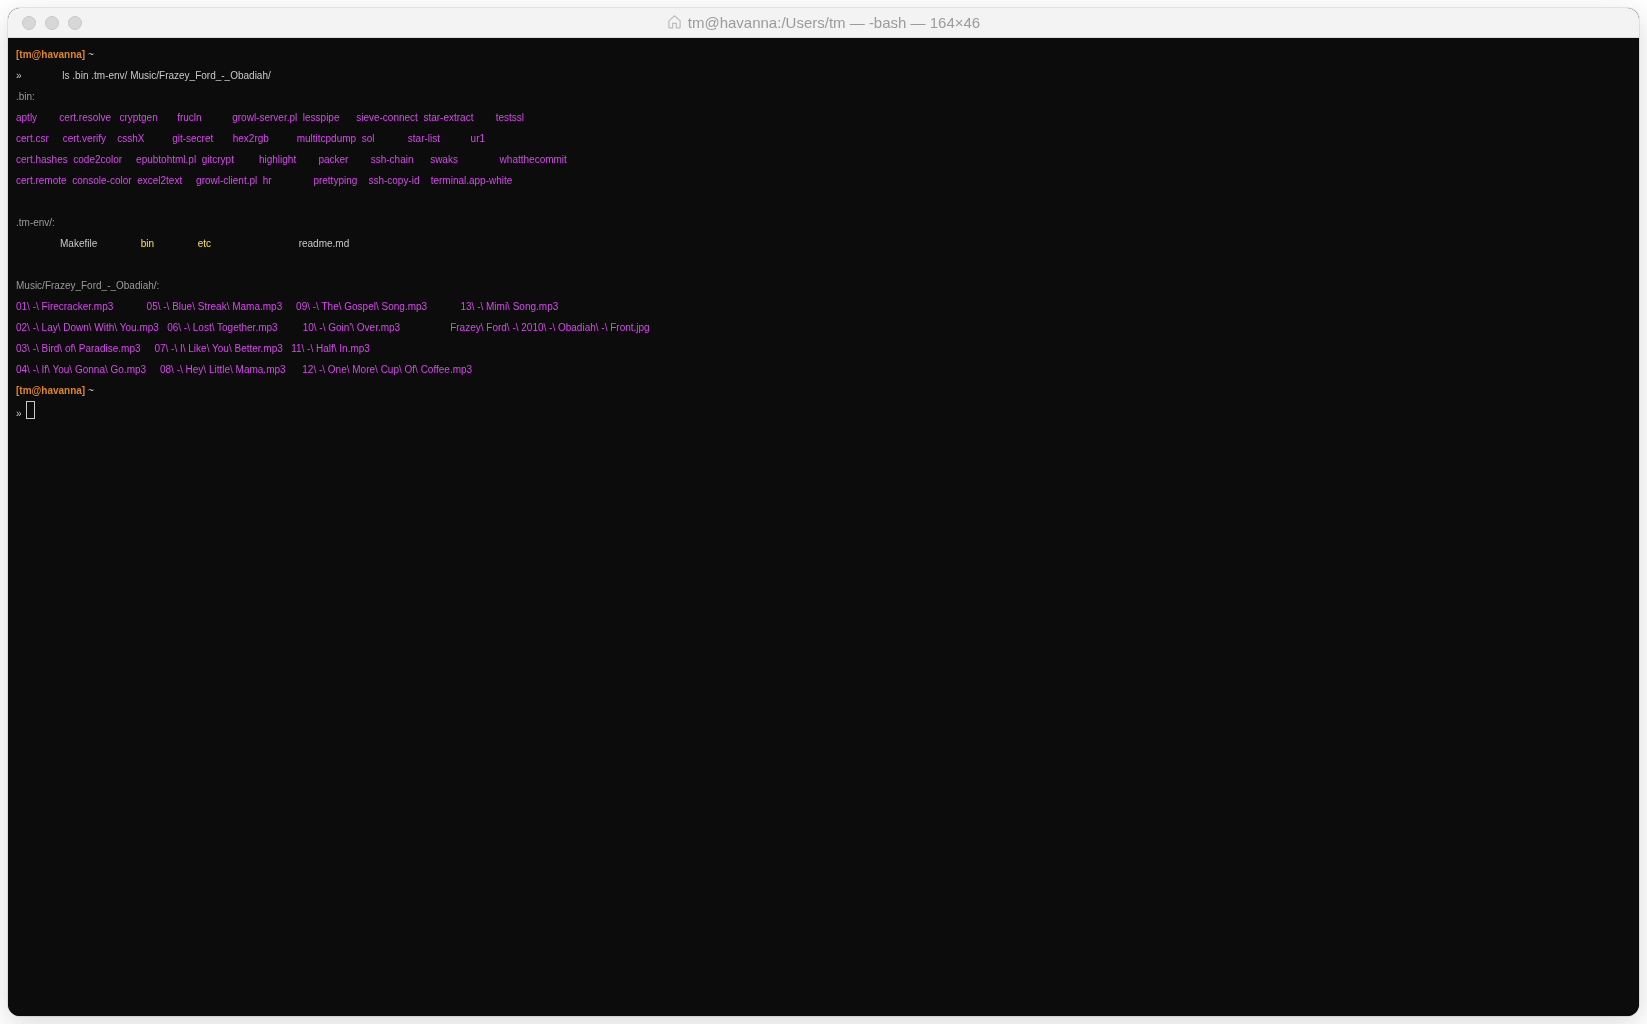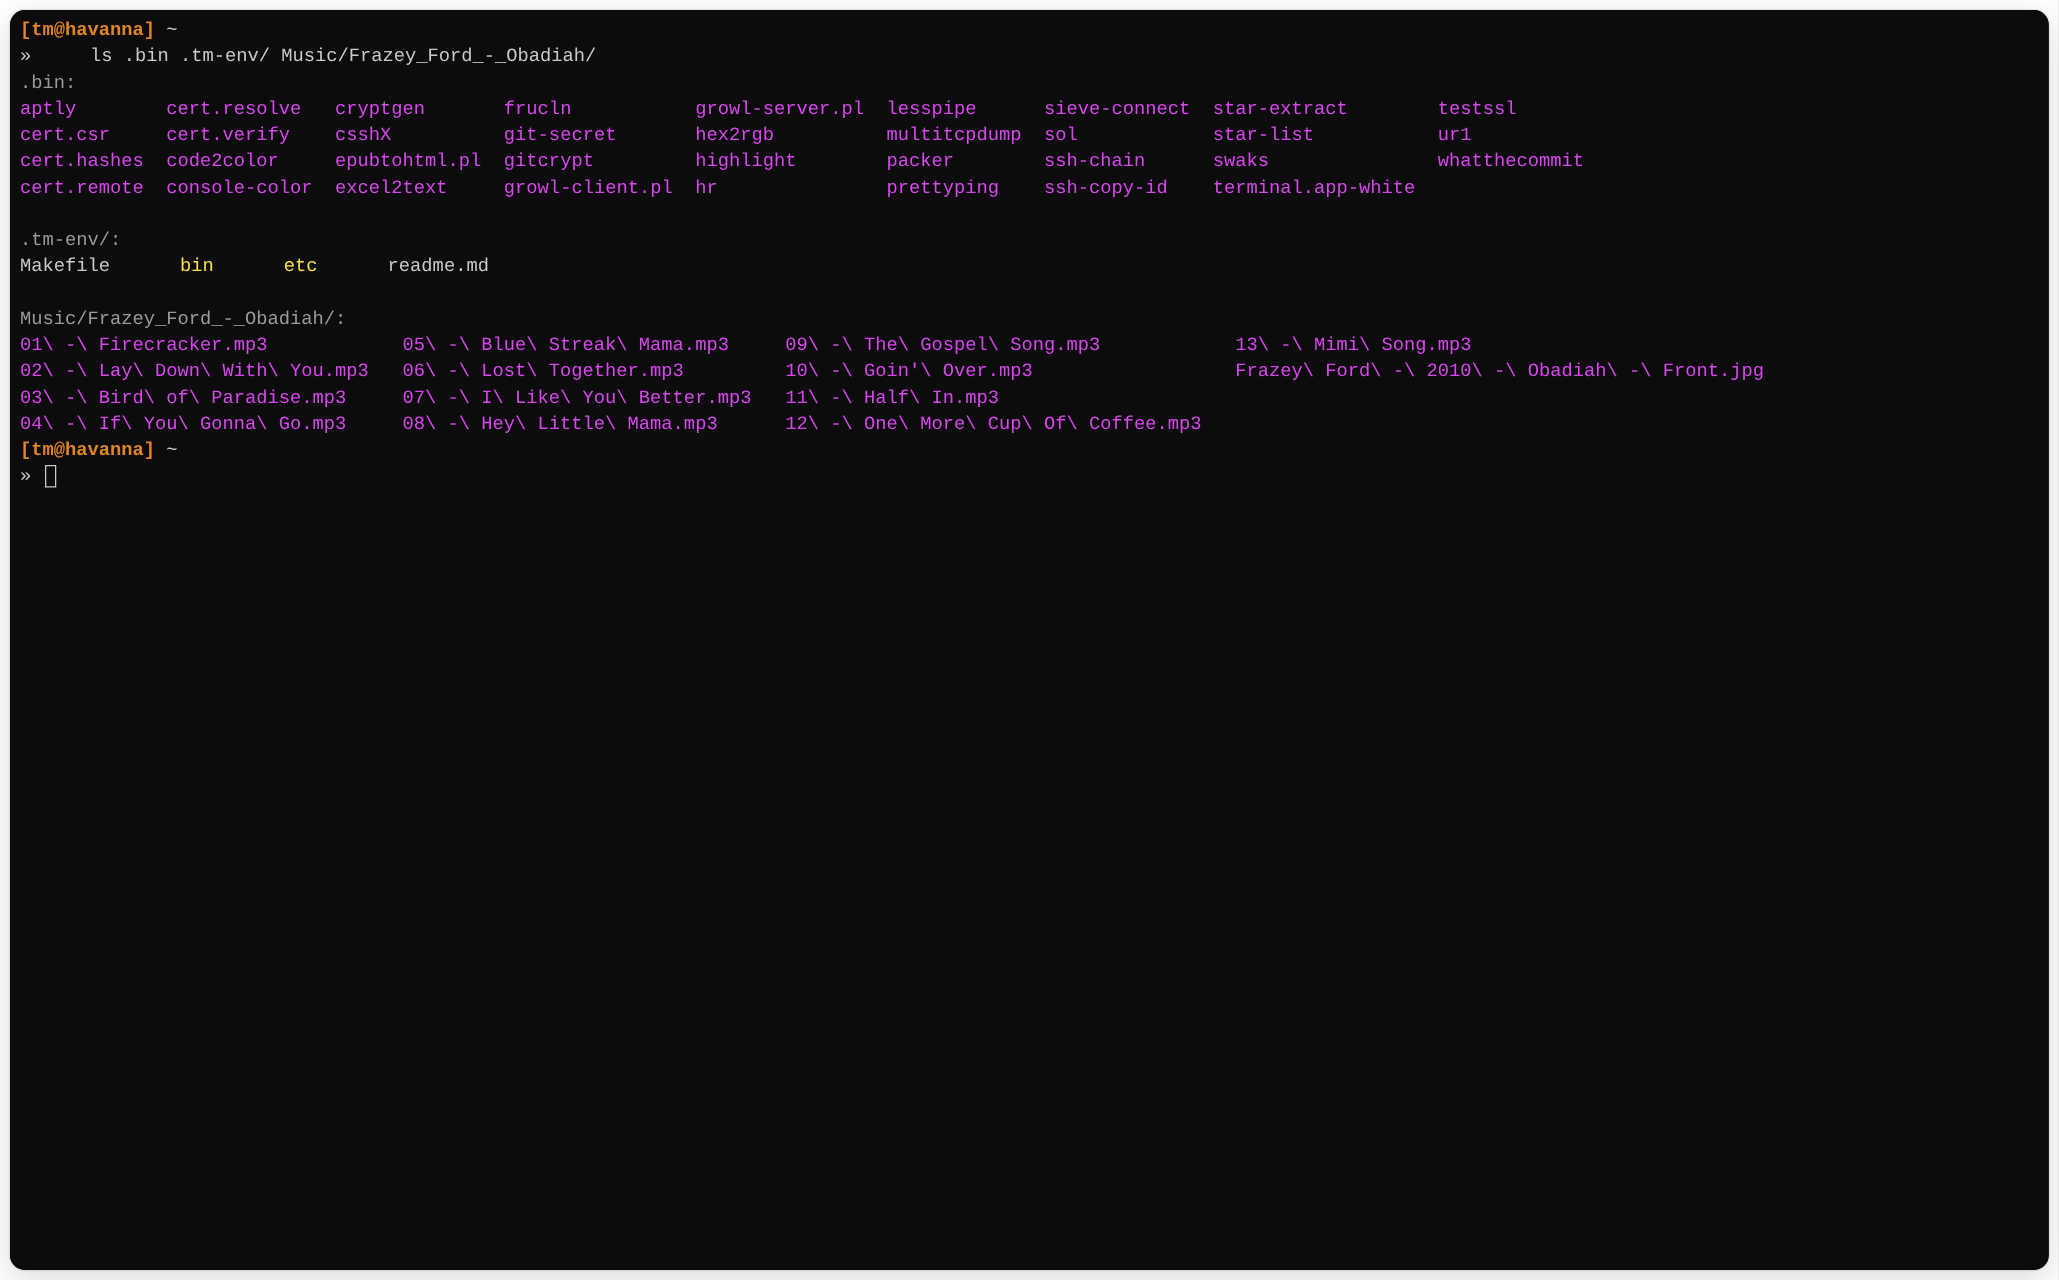--- a/index.html
+++ b/index.html
@@ -54,47 +54,62 @@
     gap: 6px;
   }
   .home-icon {
     font-size: 14px;
     opacity: 0.6;
   }
   .term {
     flex: 1;
     background: #0c0c0c;
     padding: 6px 8px;
-    font-family: Liberation Mono, monospace;
-    font-size: 15px;
+    font-family: Liberation Sans, sans-serif;
+    font-size: 10px;
     line-height: 21px;
     color: #c9c9c9;
     white-space: pre;
     overflow: hidden;
   }
   .ln { display: block; white-space: pre; }
   .prompt-user { color: #e08427; font-weight: 600; }
   .prompt-tilde { color: #c9c9c9; }
   .prompt-arrow { color: #c9c9c9; }
   .cmd { color: #c9c9c9; margin-left: 38px; }
   .hdr { color: #9a9a9a; margin-top: 32px; }
   .exe { color: #d946ef; }
   .dir { color: #fde047; }
-  .file { color: #c9c9c9; }
+  .file { color: #c9c9c9; margin-left: 44px; }
   .mp3 { color: #d946ef; }
   .cursor {
     display: inline-block;
     width: 9px;
     height: 18px;
     border: 1.5px solid #c9c9c9;
     vertical-align: text-bottom;
     margin-left: 2px;
   }
 </style>
 </head>
 <body>
 
 <div class="window">
 
+  <div class="titlebar">
+    <div class="traffic-lights">
+      <div class="tl"></div>
+      <div class="tl"></div>
+      <div class="tl"></div>
+    </div>
+    <div class="title-center">
+      <span class="home-icon">
+        <svg width="15" height="15" viewBox="0 0 24 24" fill="none" stroke="#9b9b9b" stroke-width="2">
+          <path d="M3 11l9-8 9 8v10a1 1 0 0 1-1 1h-5v-7h-6v7H4a1 1 0 0 1-1-1V11z"></path>
+        </svg>
+      </span>
+      <span>tm@havanna:/Users/tm — -bash — 164×46</span>
+    </div>
+  </div>
 
   <div class="term" id="term"><span class="ln"><span class="prompt-user">[tm@havanna]</span><span class="prompt-tilde"> ~</span></span><span class="ln"><span class="prompt-arrow">» </span><span class="cmd">ls .bin .tm-env/ Music/Frazey_Ford_-_Obadiah/</span></span><span class="ln"><span class="hdr">.bin:</span></span><span class="ln"><span class="exe">aptly        </span><span class="exe">cert.resolve   </span><span class="exe">cryptgen       </span><span class="exe">frucln           </span><span class="exe">growl-server.pl  </span><span class="exe">lesspipe      </span><span class="exe">sieve-connect  </span><span class="exe">star-extract        </span><span class="exe">testssl       </span></span><span class="ln"><span class="exe">cert.csr     </span><span class="exe">cert.verify    </span><span class="exe">csshX          </span><span class="exe">git-secret       </span><span class="exe">hex2rgb          </span><span class="exe">multitcpdump  </span><span class="exe">sol            </span><span class="exe">star-list           </span><span class="exe">ur1           </span></span><span class="ln"><span class="exe">cert.hashes  </span><span class="exe">code2color     </span><span class="exe">epubtohtml.pl  </span><span class="exe">gitcrypt         </span><span class="exe">highlight        </span><span class="exe">packer        </span><span class="exe">ssh-chain      </span><span class="exe">swaks               </span><span class="exe">whatthecommit </span></span><span class="ln"><span class="exe">cert.remote  </span><span class="exe">console-color  </span><span class="exe">excel2text     </span><span class="exe">growl-client.pl  </span><span class="exe">hr               </span><span class="exe">prettyping    </span><span class="exe">ssh-copy-id    </span><span class="exe">terminal.app-white  </span><span class="cmd">              </span></span><span class="ln"><span class="cmd"> </span></span><span class="ln"><span class="hdr">.tm-env/:</span></span><span class="ln"><span class="file">Makefile</span><span class="cmd">  </span><span class="dir">bin</span><span class="cmd">  </span><span class="dir">etc</span><span class="cmd">  </span><span class="file">readme.md</span></span><span class="ln"><span class="cmd"> </span></span><span class="ln"><span class="hdr">Music/Frazey_Ford_-_Obadiah/:</span></span><span class="ln"><span class="mp3">01\ -\ Firecracker.mp3            </span><span class="mp3">05\ -\ Blue\ Streak\ Mama.mp3     </span><span class="mp3">09\ -\ The\ Gospel\ Song.mp3            </span><span class="mp3">13\ -\ Mimi\ Song.mp3                           </span></span><span class="ln"><span class="mp3">02\ -\ Lay\ Down\ With\ You.mp3   </span><span class="mp3">06\ -\ Lost\ Together.mp3         </span><span class="mp3">10\ -\ Goin'\ Over.mp3                  </span><span class="mp3">Frazey\ Ford\ -\ 2010\ -\ Obadiah\ -\ Front.jpg </span></span><span class="ln"><span class="mp3">03\ -\ Bird\ of\ Paradise.mp3     </span><span class="mp3">07\ -\ I\ Like\ You\ Better.mp3   </span><span class="mp3">11\ -\ Half\ In.mp3                     </span><span class="cmd">                                                </span></span><span class="ln"><span class="mp3">04\ -\ If\ You\ Gonna\ Go.mp3     </span><span class="mp3">08\ -\ Hey\ Little\ Mama.mp3      </span><span class="mp3">12\ -\ One\ More\ Cup\ Of\ Coffee.mp3   </span><span class="cmd">                                                </span></span><span class="ln"><span class="prompt-user">[tm@havanna]</span><span class="prompt-tilde"> ~</span></span><span class="ln"><span class="prompt-arrow">» </span><span class="cursor"></span></span></div>
 
 </div>
 
 </body></html>

